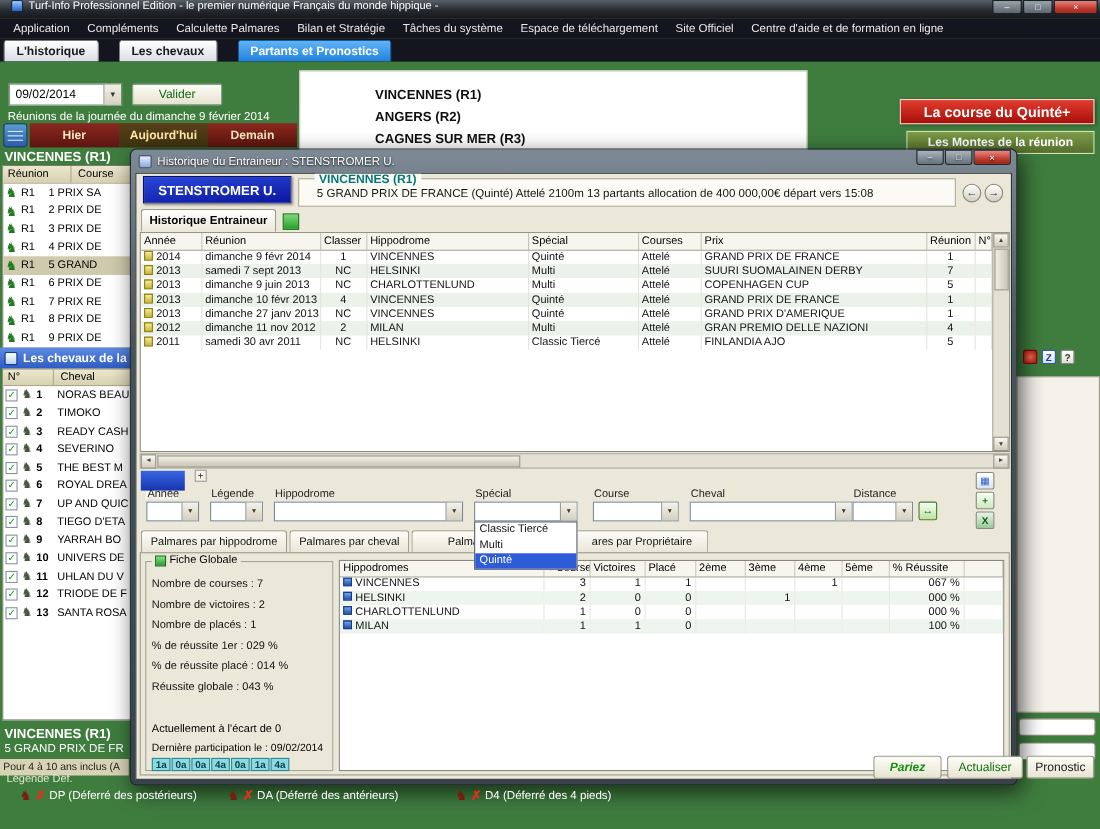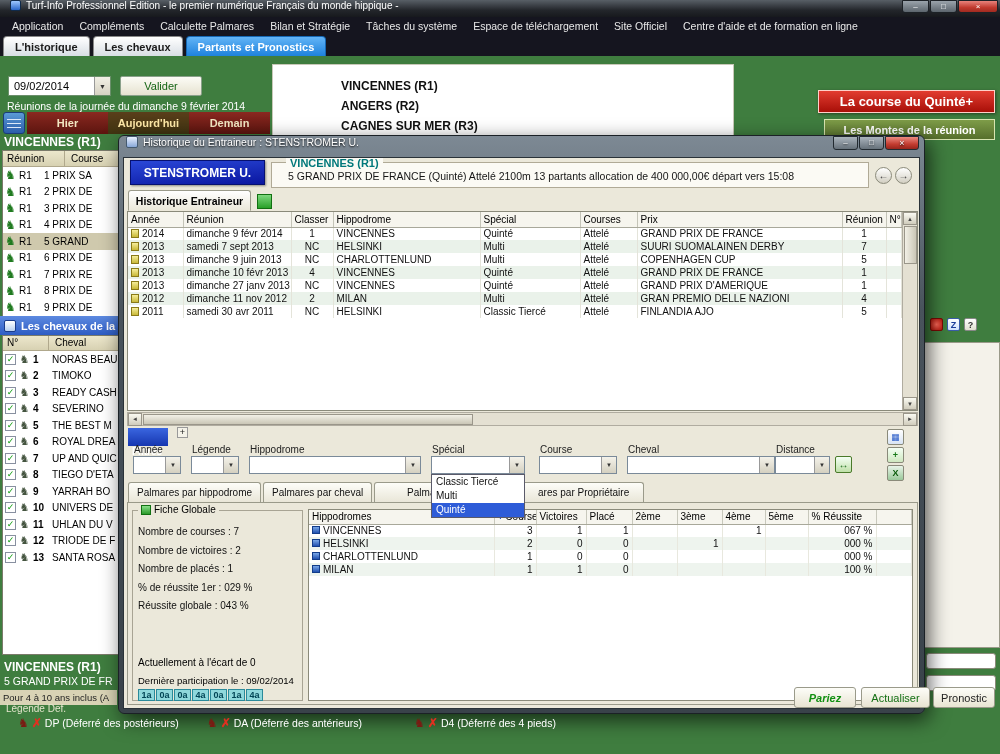--- a/index.html
+++ b/index.html
@@ -8,21 +8,21 @@
 
 
 .titlebar{position:absolute;top:0;left:0;right:0;height:17px;background:linear-gradient(#585f66,#23262b 60%,#17191d);display:flex;align-items:flex-start;padding:0 2px 0 10px;z-index:30}
 .app-icon{width:11px;height:11px;background:linear-gradient(#9ec8ff,#2a66c8);border:1px solid #102a4a;border-radius:2px;margin-right:5px;flex:none}
 .title-text{color:#fff;font-size:10px;flex:1;white-space:nowrap;overflow:hidden}
 .win-btns{display:flex;gap:1px;align-self:flex-start}
 .win-btn{width:27px;height:13px;background:linear-gradient(#9aa3ab,#5c656d);border:1px solid #1c2126;border-radius:0 0 3px 3px;color:#fff;font-size:8px;line-height:11px;text-align:center}
 .win-btn.close{width:40px;background:linear-gradient(#e8837c,#c0392e 60%,#a02a20)}
 .menubar{position:absolute;top:17px;left:0;right:0;height:18px;background:#15151f;display:flex;align-items:center;padding-left:4px;z-index:29}
 .menu-item{color:#e8e8e8;font-size:10.5px;padding:0 8px;height:100%;display:flex;align-items:center;white-space:nowrap}
-.tabbar{position:absolute;top:35px;left:0;right:0;height:21px;background:#15151f;display:flex;align-items:flex-end;gap:3px;padding-left:3px;z-index:28}
+.tabbar{position:absolute;top:35px;left:0;right:0;height:21px;background:#15151f;display:flex;align-items:flex-end;gap:18px;padding-left:3px;z-index:28}
 .main-tab{height:20px;padding:0 11px;display:flex;align-items:center;font-size:11px;font-weight:bold;color:#1a1a1a;background:linear-gradient(#ffffff,#d8dee4);border:1px solid #888;border-bottom:none;border-radius:4px 4px 0 0;white-space:nowrap}
 .main-tab.active{background:linear-gradient(#62b4f7,#1e82dc);color:#fff;border-color:#1668b4}
 
 
 .date-combo{position:absolute;left:8px;top:76px;width:103px;height:20px;background:#fff;border:1px solid #6b8f6b;font-size:11px;display:flex;align-items:center;padding-left:5px}
 .date-combo .arrow{margin-left:auto;width:16px;height:100%;background:linear-gradient(#f2f0e6,#d6d2c2);border-left:1px solid #999;display:flex;align-items:center;justify-content:center;font-size:7px;color:#333}
 .valider-btn{position:absolute;left:120px;top:76px;width:82px;height:20px;background:linear-gradient(#fcfcf6,#e6e2d0);border:1px solid #8aa08a;border-radius:2px;font-size:11px;color:#156415;display:flex;align-items:center;justify-content:center}
 .reunions-line{position:absolute;left:7px;top:100px;color:#fff;font-size:10.5px;white-space:nowrap}
 .cal-icon{position:absolute;left:3px;top:112px;width:22px;height:22px;background:linear-gradient(#5b9bd5,#2a5caa);border:1px solid #1a3c7a;border-radius:3px}
 .cal-icon:before{content:"";position:absolute;left:3px;right:3px;top:6px;height:1px;background:#dce8f8;box-shadow:0 4px 0 #dce8f8,0 8px 0 #dce8f8}
@@ -77,21 +77,21 @@
 .ri-q{background:linear-gradient(#fff,#e0e0d0);border:1px solid #888;color:#333;font-weight:bold}
 .rear-box{position:absolute;left:926px;width:70px;height:16px;background:#fff;border:1px solid #8a8a7a;border-radius:3px;z-index:1}
 .rb-1{top:653px}.rb-2{top:675px}
 .bb{position:absolute;top:687px;height:21px;background:linear-gradient(#fdfdf8,#e8e4d2);border:1px solid #9a9a8a;border-radius:3px;font-size:11px;display:flex;align-items:center;justify-content:center;z-index:25}
 .bb-pariez{left:794px;width:62px;color:#129012;font-weight:bold;font-style:italic}
 .bb-actualiser{left:861px;width:69px;color:#147014}
 .bb-pronostic{left:933px;width:62px;color:#222}
 
 
 .dialog{position:absolute;left:118px;top:135px;width:807px;height:579px;background:linear-gradient(#7d8994,#49535c 30%,#39424a);border:1px solid #1b2126;border-radius:6px;box-shadow:4px 6px 20px rgba(0,0,0,.65);z-index:20;padding:0 4px 4px}
-.dlg-titlebar{height:21px;display:flex;color:#fff;font-size:10.5px;padding:0 1px 0 3px;text-shadow:0 1px 2px #000}
+.dlg-titlebar{height:21px;display:flex;align-items:center;color:#fff;font-size:10.5px;padding:0 1px 0 3px;text-shadow:0 1px 2px #000}
 .dlg-icon{width:12px;height:12px;background:linear-gradient(#e8f0ff,#88a8d8);border:1px solid #445a70;border-radius:2px;margin-right:5px;flex:none}
 .dlg-title{flex:1;white-space:nowrap;overflow:hidden}
 .dlg-btns{display:flex;gap:1px;align-self:flex-start;padding-top:0}
 .dlg-btn{width:25px;height:14px;background:linear-gradient(#aab4bc,#67727b);border:1px solid #222a30;border-radius:0 0 3px 3px;color:#fff;font-size:8px;line-height:12px;text-align:center}
 .dlg-btn.close{width:34px;background:linear-gradient(#ec8a80,#c33c30 60%,#98251c);font-size:9px}
 .dlg-body{position:relative;height:552px;background:#ebe8da;border:1px solid #2a3238;overflow:hidden}
 .trainer-flag{position:absolute;left:6px;top:2px;width:135px;height:25px;background:linear-gradient(175deg,#2a48d8,#0a16a0);border:1px solid #061070;color:#fff;font-weight:bold;font-size:12px;display:flex;align-items:center;justify-content:center;box-shadow:1px 1px 2px rgba(0,0,0,.4)}
 .race-group{position:absolute;left:147px;top:4px;width:598px;height:26px;border:1px solid #b0aa96;background:#fbfaf4}
 .rg-title{position:absolute;top:-6px;left:14px;background:#fbfaf4;padding:0 4px;color:#00787a;font-weight:bold;font-size:11px}
 .rg-info{padding:7px 0 0 16px;font-size:10.5px;color:#151515;white-space:nowrap;overflow:hidden}
@@ -602,20 +602,21 @@
         <span class="fiche-legend">
           <span class="fg-icon"></span>
           <span>Fiche Globale</span>
         </span>
         <div class="fiche-lines">
 
         <div>Nombre de courses : 7</div>
             <div>Nombre de victoires : 2</div>
             <div>Nombre de placés : 1</div>
             <div>% de réussite 1er : 029 %</div>
+            <div>% de réussite placé : 014 %</div>
             <div>Réussite globale : 043 %</div>
           </div>
         <div class="fiche-ecart">Actuellement à l'écart de 0</div>
         <div class="fiche-der">Dernière participation le : 09/02/2014</div>
         <div class="musique">
 
         <span class="mus-box">1a</span>
             <span class="mus-box">0a</span>
             <span class="mus-box">0a</span>
             <span class="mus-box">4a</span>

